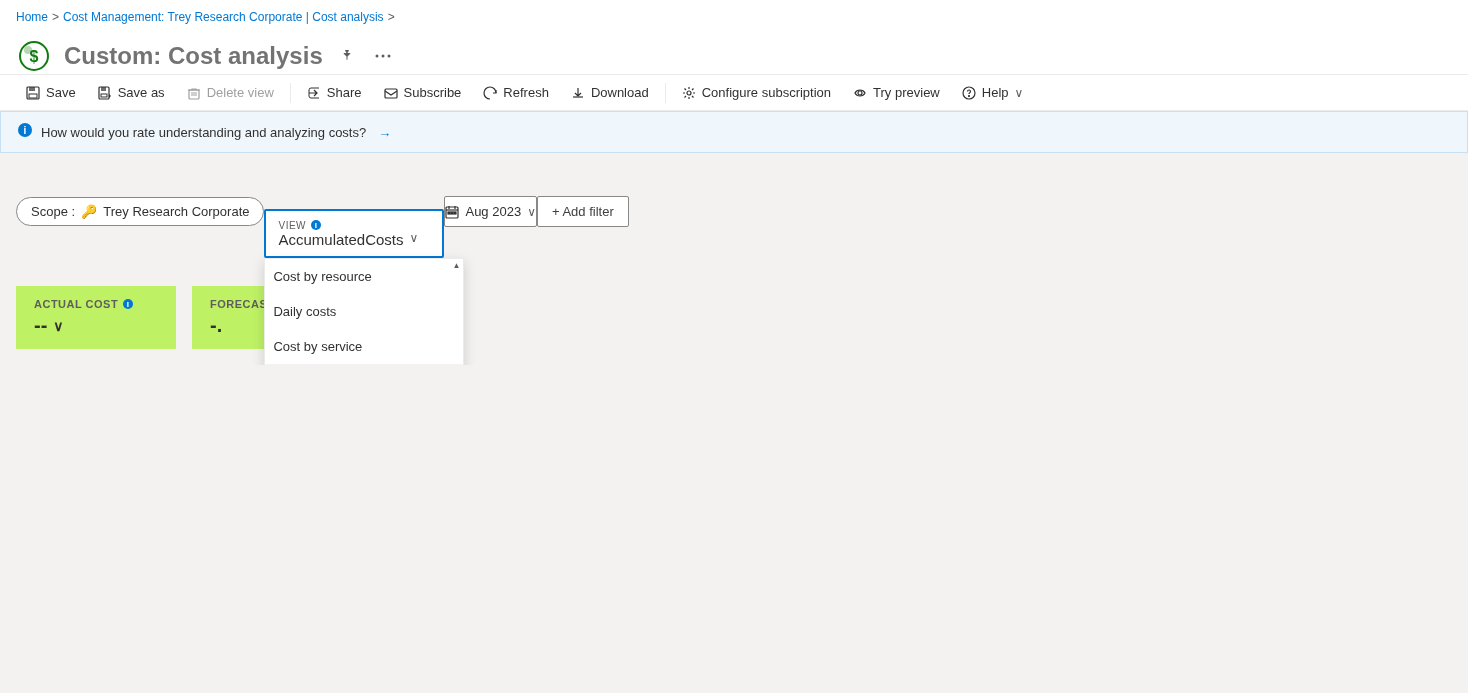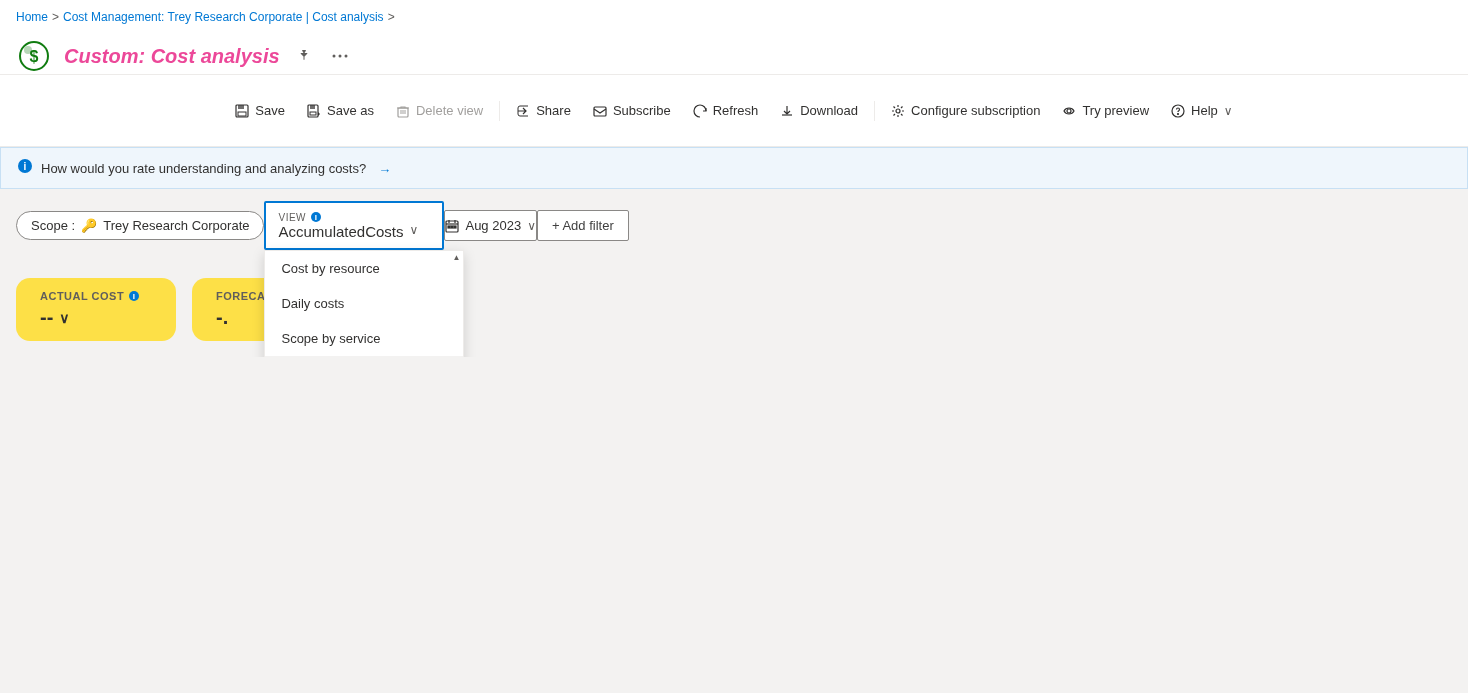--- a/index.html
+++ b/index.html
@@ -26,45 +26,43 @@
     }
     .page-icon {
       width: 36px;
       height: 36px;
       display: flex;
       align-items: center;
       justify-content: center;
       font-size: 22px;
     }
     .page-title {
-      font-size: 20px;
+      font-size: 24px;
       font-weight: 600;
-      color: #ec4899;
-      font-style: italic;
+      color: #737373;
     }
     .icon-btn {
       background: none;
       border: none;
       cursor: pointer;
       color: #605e5c;
       font-size: 16px;
       padding: 4px;
       display: flex;
       align-items: center;
     }
 
     .toolbar {
       background: white;
       border-top: 1px solid #edebe9;
       border-bottom: 1px solid #edebe9;
-      padding: 22px 16px;
+      padding: 4px 16px;
       display: flex;
       align-items: center;
       gap: 2px;
-      justify-content: center;
     }
     .toolbar-btn {
       background: none;
       border: none;
       cursor: pointer;
       color: #323130;
       font-size: 13px;
       padding: 6px 10px;
       display: flex;
       align-items: center;
@@ -124,20 +122,21 @@
       border: 2px solid #0078d4;
       border-radius: 2px;
       padding: 8px 12px;
       cursor: pointer;
       font-size: 14px;
       font-weight: 600;
       display: flex;
       flex-direction: column;
       align-items: flex-start;
       min-width: 180px;
+      margin-top: 44px;
     }
     .view-label {
       font-size: 10px;
       font-weight: 400;
       color: #605e5c;
       text-transform: uppercase;
       letter-spacing: 0.5px;
       display: flex;
       align-items: center;
       gap: 4px;
@@ -162,21 +161,21 @@
       min-width: 200px;
       z-index: 100;
       max-height: 380px;
       overflow-y: auto;
     }
     .dropdown-menu::-webkit-scrollbar { width: 8px; }
     .dropdown-menu::-webkit-scrollbar-track { background: #f3f2f1; }
     .dropdown-menu::-webkit-scrollbar-thumb { background: #c8c6c4; border-radius: 4px; }
 
     .menu-item {
-      padding: 10px 16px;
+      padding: 10px 8px;
       cursor: pointer;
       font-size: 13px;
       color: #323130;
       white-space: nowrap;
     }
     .menu-item.highlighted { background: #f3f2f1; }
 
     .menu-section-header {
       padding: 10px 16px 6px;
       font-size: 13px;
@@ -223,23 +222,23 @@
       padding: 0 16px 16px;
     }
 
     .metrics-row {
       display: flex;
       gap: 16px;
       padding: 16px 0 0;
     }
 
     .metric-card {
-      background: #fde047;
-      padding: 12px 24px;
-      border-radius: 14px;
+      background: #bef264;
+      padding: 12px 18px;
+      border-radius: 0;
       min-width: 160px;
     }
     .metric-label {
       font-size: 11px;
       font-weight: 600;
       color: #605e5c;
       text-transform: uppercase;
       letter-spacing: 0.5px;
       display: flex;
       align-items: center;
@@ -442,21 +441,21 @@
         </div>
       </div>
 
       <div class="menu-item">
         <span>Cost by resource</span>
       </div>
       <div class="menu-item">
         <span>Daily costs</span>
       </div>
       <div class="menu-item">
-        <span>Scope by service</span>
+        <span>Cost by service</span>
       </div>
       <div class="menu-item highlighted">
         <span>Invoice details</span>
       </div>
 
       <div class="menu-section-header">Smart views</div>
 
       <div class="menu-item">
         <span>Resources</span>
       </div>

